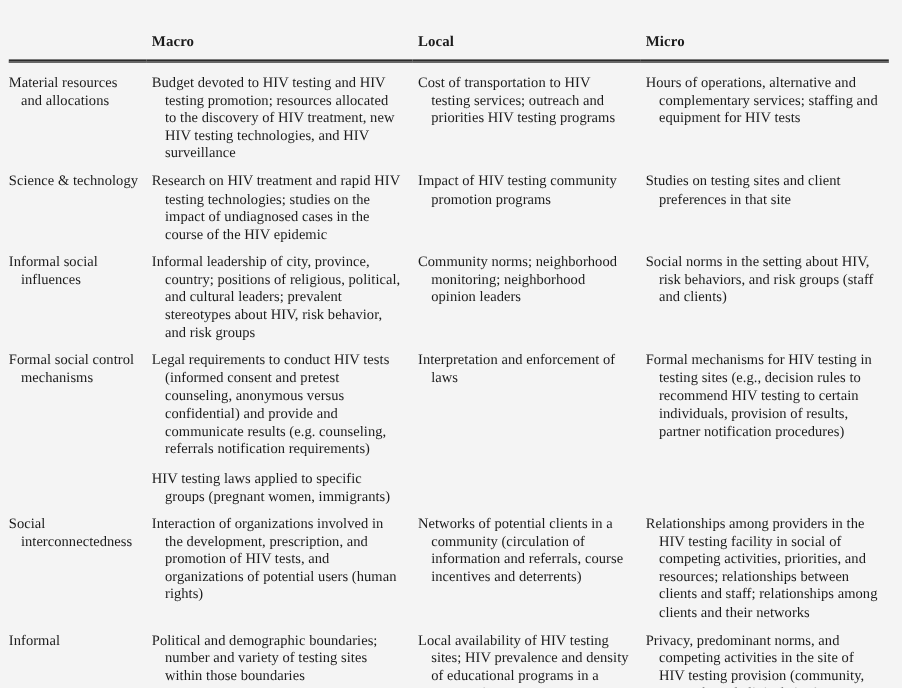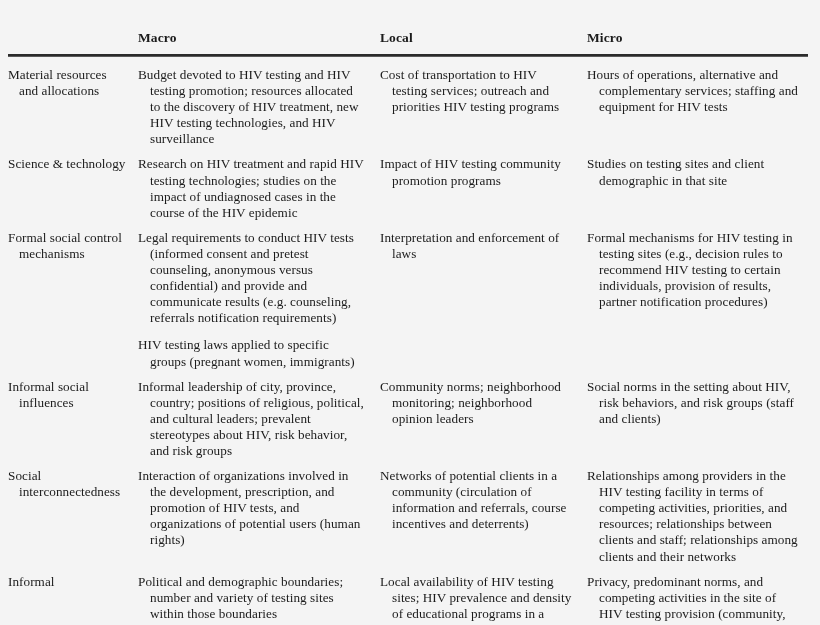--- a/index.html
+++ b/index.html
@@ -136,64 +136,64 @@
           <td class="cell-row-label">
             <p class="para">Science &amp; technology</p>
           </td>
           <td class="cell-macro">
             <p class="para">Research on HIV treatment and rapid HIV testing technologies; studies on the impact of undiagnosed cases in the course of the HIV epidemic</p>
           </td>
           <td class="cell-meso">
             <p class="para">Impact of HIV testing community promotion programs</p>
           </td>
           <td class="cell-micro">
-            <p class="para">Studies on testing sites and client demographic in that site</p>
+            <p class="para">Studies on testing sites and client preferences in that site</p>
+          </td>
+        </tr>
+        <tr class="body-row">
+          <td class="cell-row-label">
+            <p class="para">Informal social influences</p>
+          </td>
+          <td class="cell-macro">
+            <p class="para">Informal leadership of city, province, country; positions of religious, political, and cultural leaders; prevalent stereotypes about HIV, risk behavior, and risk groups</p>
+          </td>
+          <td class="cell-meso">
+            <p class="para">Community norms; neighborhood monitoring; neighborhood opinion leaders</p>
+          </td>
+          <td class="cell-micro">
+            <p class="para">Social norms in the setting about HIV, risk behaviors, and risk groups (staff and clients)</p>
           </td>
         </tr>
         <tr class="body-row">
           <td class="cell-row-label">
             <p class="para">Formal social control mechanisms</p>
           </td>
           <td class="cell-macro">
             <p class="para">Legal requirements to conduct HIV tests (informed consent and pretest counseling, anonymous versus confidential) and provide and communicate results (e.g. counseling, referrals notification requirements)</p>
             <p class="para">HIV testing laws applied to specific groups (pregnant women, immigrants)</p>
           </td>
           <td class="cell-meso">
             <p class="para">Interpretation and enforcement of laws</p>
           </td>
           <td class="cell-micro">
             <p class="para">Formal mechanisms for HIV testing in testing sites (e.g., decision rules to recommend HIV testing to certain individuals, provision of results, partner notification procedures)</p>
           </td>
         </tr>
         <tr class="body-row">
           <td class="cell-row-label">
-            <p class="para">Informal social influences</p>
-          </td>
-          <td class="cell-macro">
-            <p class="para">Informal leadership of city, province, country; positions of religious, political, and cultural leaders; prevalent stereotypes about HIV, risk behavior, and risk groups</p>
-          </td>
-          <td class="cell-meso">
-            <p class="para">Community norms; neighborhood monitoring; neighborhood opinion leaders</p>
-          </td>
-          <td class="cell-micro">
-            <p class="para">Social norms in the setting about HIV, risk behaviors, and risk groups (staff and clients)</p>
-          </td>
-        </tr>
-        <tr class="body-row">
-          <td class="cell-row-label">
             <p class="para">Social interconnectedness</p>
           </td>
           <td class="cell-macro">
             <p class="para">Interaction of organizations involved in the development, prescription, and promotion of HIV tests, and organizations of potential users (human rights)</p>
           </td>
           <td class="cell-meso">
             <p class="para">Networks of potential clients in a community (circulation of information and referrals, course incentives and deterrents)</p>
           </td>
           <td class="cell-micro">
-            <p class="para">Relationships among providers in the HIV testing facility in terms of competing activities, priorities, and resources; relationships between clients and staff; relationships among clients and their networks</p>
+            <p class="para">Relationships among providers in the HIV testing facility in social of competing activities, priorities, and resources; relationships between clients and staff; relationships among clients and their networks</p>
           </td>
         </tr>
         <tr class="body-row">
           <td class="cell-row-label">
             <p class="para">Informal</p>
           </td>
           <td class="cell-macro">
             <p class="para">Political and demographic boundaries; number and variety of testing sites within those boundaries</p>
           </td>
           <td class="cell-meso">

